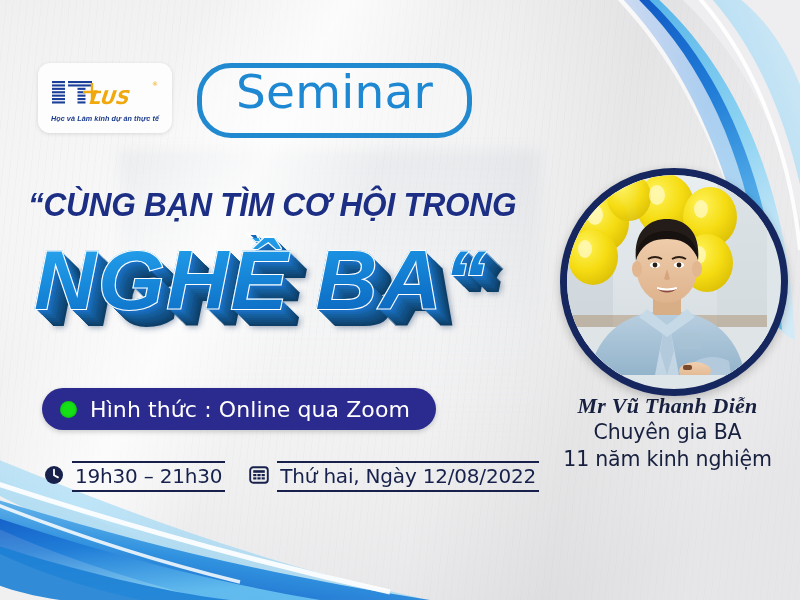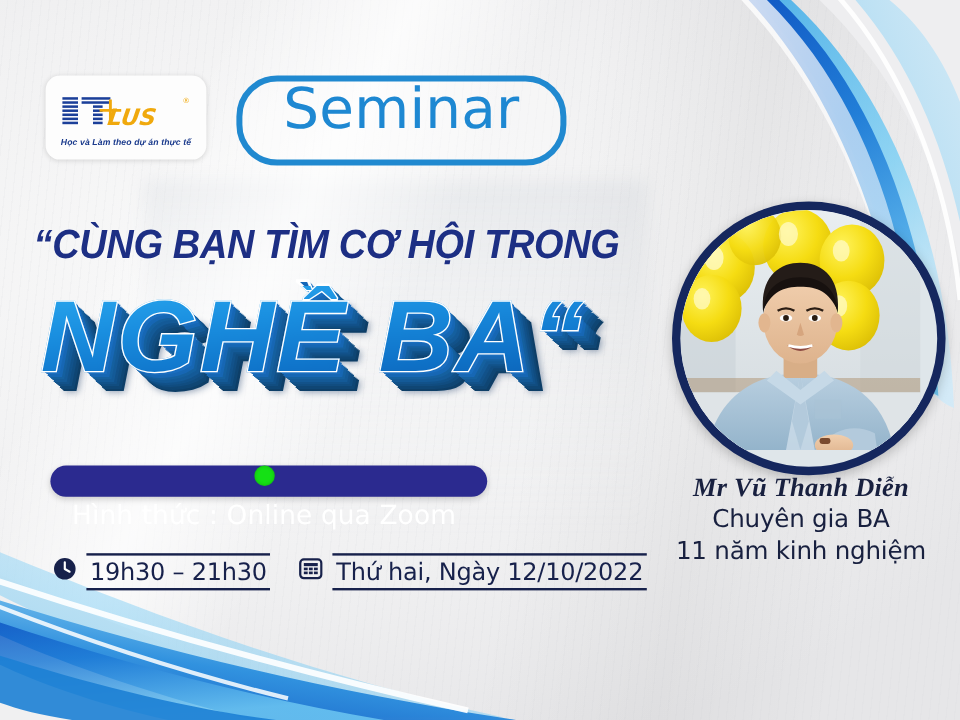--- a/index.html
+++ b/index.html
@@ -165,29 +165,28 @@
     background: linear-gradient(175deg, #2ba9ef 0%, #1a8fe0 34%, #0f74ca 70%, #0b5eb2 100%);
     -webkit-background-clip: text;
     background-clip: text;
     color: transparent;
   }
 
   
   .format-pill {
     position: absolute;
     left: 42px; top: 388px;
-    height: 26px;
+    height: 42px;
     padding: 0 26px 0 18px;
     background: #2b2a8f;
     border-radius: 21px;
     display: flex;
     align-items: center;
     gap: 13px;
     box-shadow: 0 2px 5px rgba(0,0,0,.18);
-    flex-direction: column;
   }
   .green-dot {
     width: 17px; height: 17px;
     border-radius: 50%;
     background: #15e015;
     box-shadow: 0 0 3px rgba(0,0,0,.25) inset;
     flex: none;
   }
   .format-text {
     font-size: 22px;
@@ -338,21 +337,21 @@
           <rect x="28.5" y="25.4" width="8" height="2.1"></rect>
         </g>
         <g stroke="#f0a90d" stroke-width="2.4" fill="none">
           <path d="M34 16 L52 16"></path>
           <path d="M43 7 L43 26"></path>
         </g>
         <text x="44" y="28" font-family="DejaVu Sans, sans-serif" font-size="19" font-weight="bold" font-style="italic" fill="#f0a90d" transform="skewX(-8)">LUS</text>
         <text x="103" y="10" font-family="DejaVu Sans, sans-serif" font-size="6" fill="#f0a90d">®</text>
       </svg>
     </div>
-    <div class="logo-sub">Học và Làm theo dự án thực tế</div>
+    <div class="logo-sub">Học và Làm kinh dự án thực tế</div>
   </div>
 
   <div class="seminar-pill">
     <span class="seminar-text">Seminar</span>
   </div>
 
   <div class="headline">“CÙNG BẠN TÌM CƠ HỘI TRONG</div>
 
   <div class="bigword-wrap">
     <div class="bigword shadow">NGHỀ BA“</div>
@@ -381,21 +380,21 @@
           <rect x="1.2" y="2.2" width="17.6" height="15.6" rx="3" ry="3" fill="none" stroke="#17214b" stroke-width="1.9"></rect>
           <rect x="4.2" y="5.2" width="11.6" height="2.6" fill="#17214b"></rect>
           <rect x="4.2" y="9" width="3.2" height="2.2" fill="#17214b"></rect>
           <rect x="8.4" y="9" width="3.2" height="2.2" fill="#17214b"></rect>
           <rect x="12.6" y="9" width="3.2" height="2.2" fill="#17214b"></rect>
           <rect x="4.2" y="12.3" width="3.2" height="2.2" fill="#17214b"></rect>
           <rect x="8.4" y="12.3" width="3.2" height="2.2" fill="#17214b"></rect>
           <rect x="12.6" y="12.3" width="3.2" height="2.2" fill="#17214b"></rect>
         </svg>
       </span>
-      <span class="meta-text">Thứ hai, Ngày 12/10/2022</span>
+      <span class="meta-text">Thứ hai, Ngày 12/08/2022</span>
     </div>
   </div>
 
   <div class="photo-ring">
     <div class="photo-inner">
       <svg width="200" height="200" viewBox="0 0 200 200">
         <defs>
           <linearGradient id="wall" x1="0" y1="0" x2="0" y2="1">
             <stop offset="0" stop-color="#e9eef1"></stop>
             <stop offset="1" stop-color="#d3dade"></stop>

